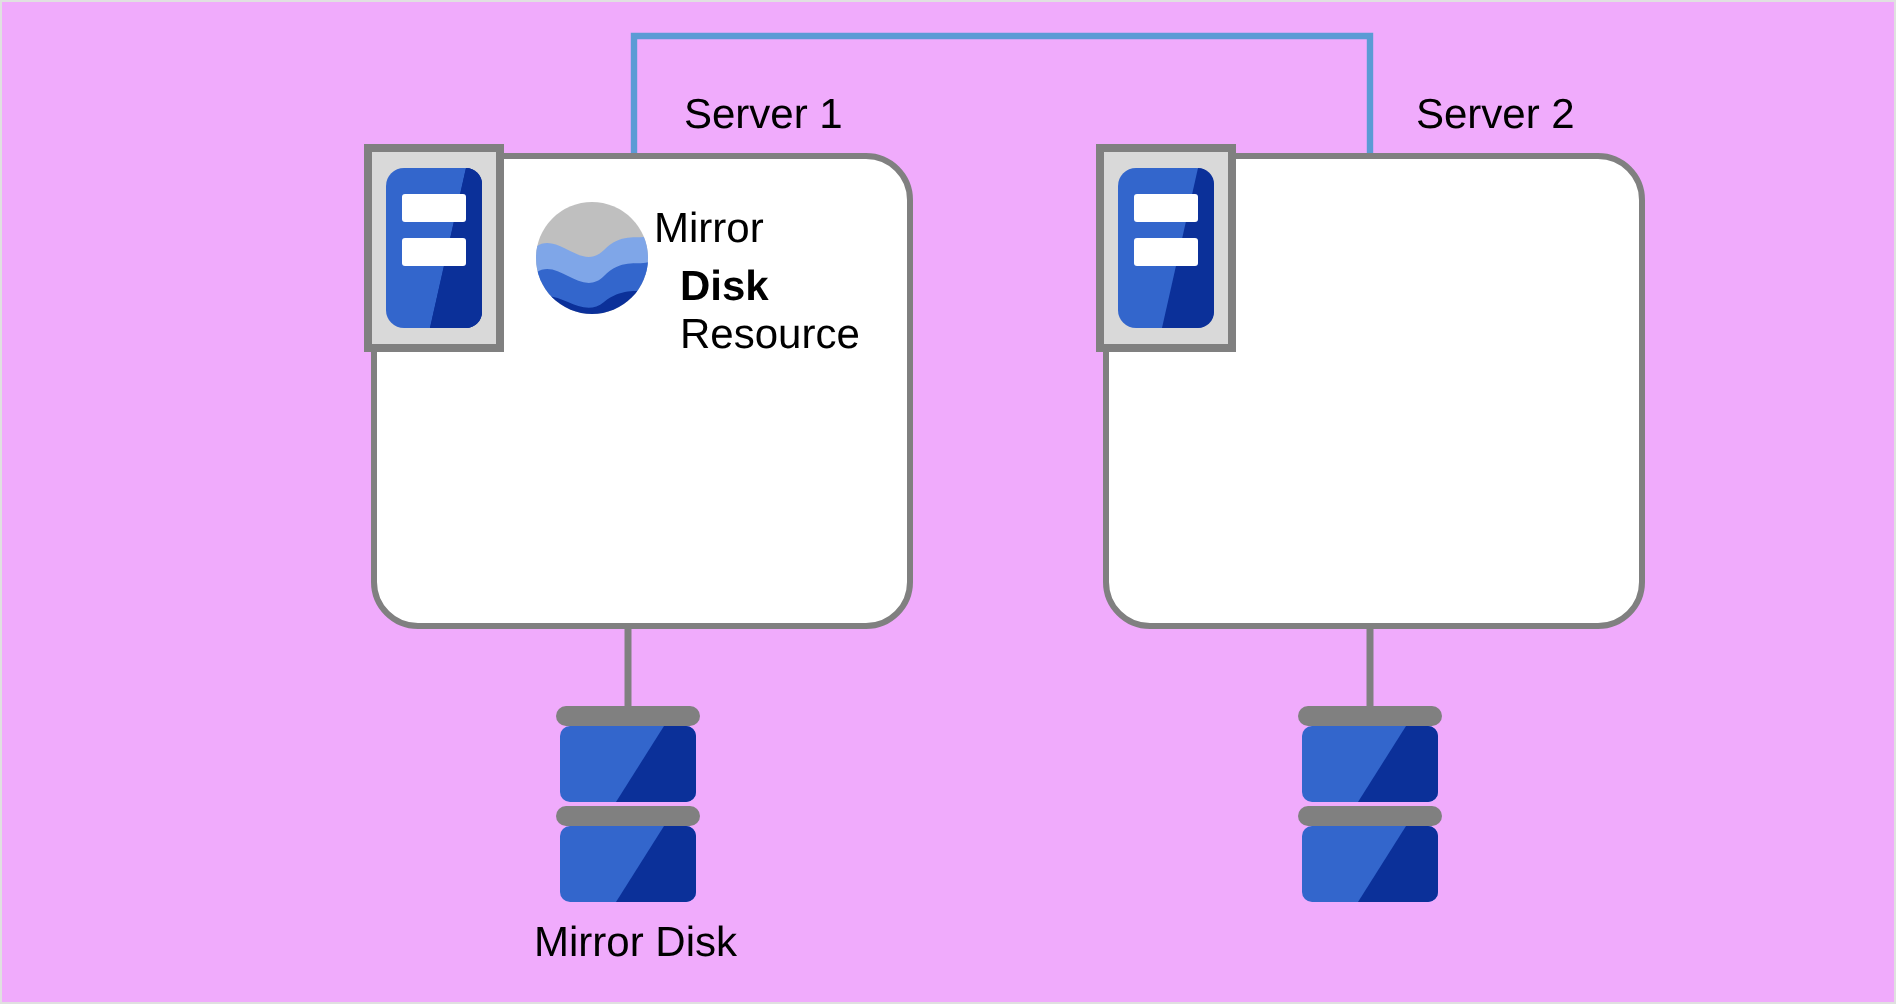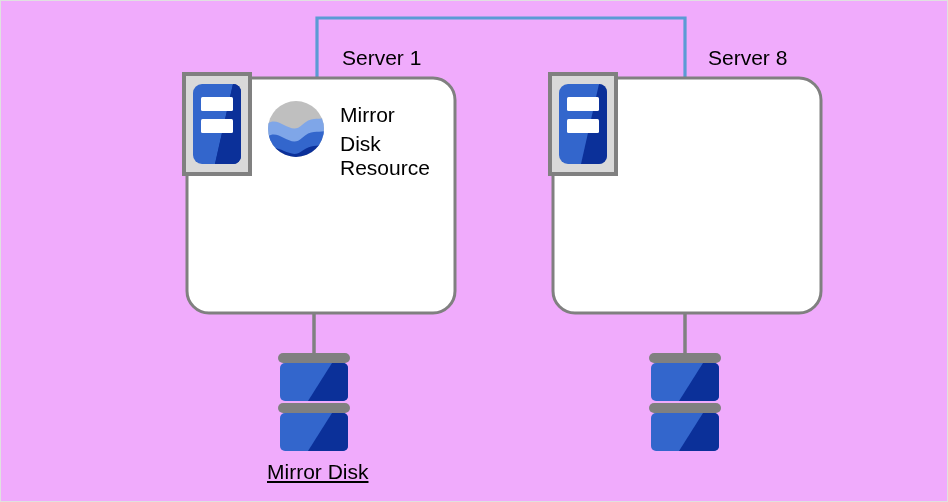--- a/index.html
+++ b/index.html
@@ -37,21 +37,20 @@
   }
   .server-label {
     font-size: 21px;
   }
   .resource-label {
     font-size: 21px;
     line-height: 29px;
   }
   .disk-label {
     font-size: 21px;
-    text-decoration: underline;
   }
 </style>
 </head>
 <body>
 
 <div id="diagram-root">
 
   <svg class="svg-layer" viewBox="0 0 948 502" xmlns="http://www.w3.org/2000/svg">
 
     <defs>
@@ -157,21 +156,21 @@
       <rect x="650" y="412" width="68" height="38" rx="5" ry="5" fill="#3366CC"></rect>
       <g clip-path="url(#dR2Clip)">
         <polygon points="718,412 718,450 678,450 702,412" fill="#0B3099"></polygon>
       </g>
     </g>
 
   </svg>
 
   <div class="label server-label" style="left:341px; top:43px;">Server 1</div>
 
-  <div class="label server-label" style="left:707px; top:43px;">Server 8</div>
+  <div class="label server-label" style="left:707px; top:43px;">Server 2</div>
 
-  <div class="label resource-label" style="left:339px; top:99px;text-align:right;">Mirror</div>
-  <div class="label resource-label" style="left:339px; top:128px;">Disk</div>
+  <div class="label resource-label" style="left:326px; top:99px;text-align:right;">Mirror</div>
+  <div class="label resource-label" style="left:339px; top:128px;font-weight:bold;">Disk</div>
   <div class="label resource-label" style="left:339px; top:152px;">Resource</div>
 
   <div class="label disk-label" style="left:266px; top:457px;">Mirror Disk</div>
 
 </div>
 
 </body></html>

